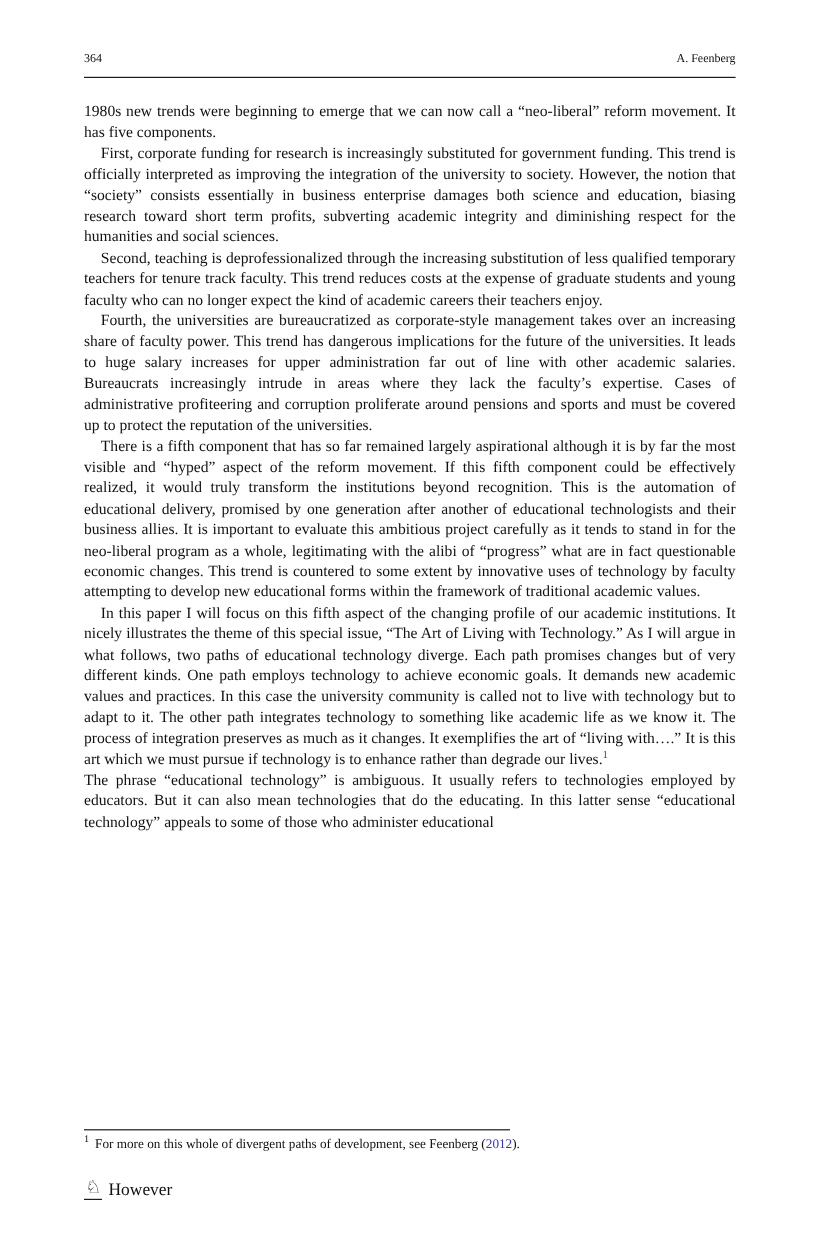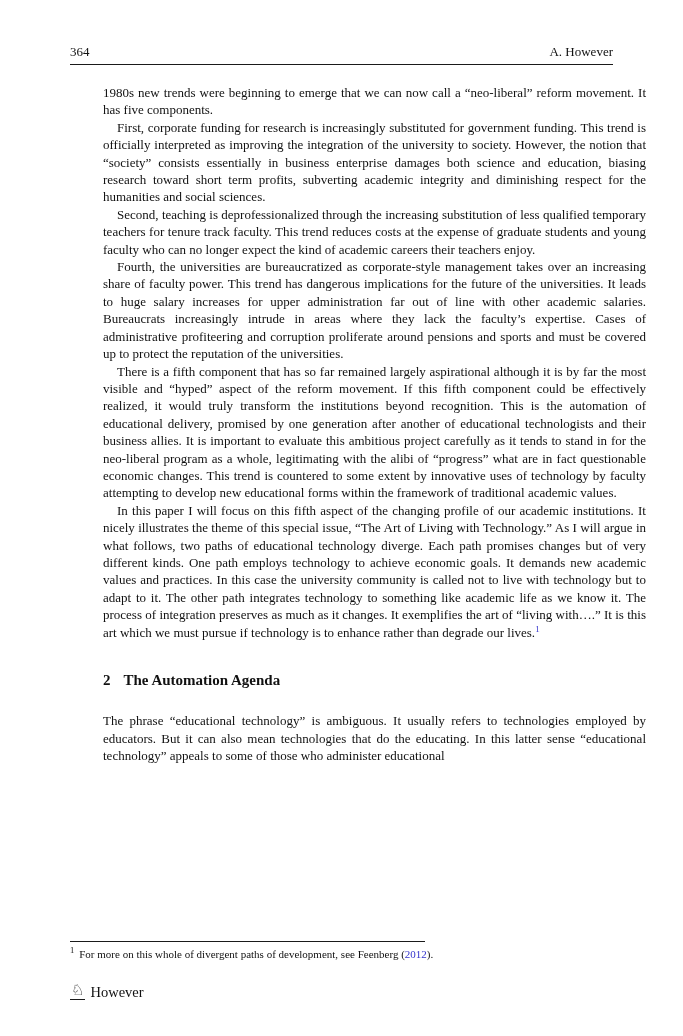--- a/index.html
+++ b/index.html
@@ -14,36 +14,35 @@
     font-family: "Liberation Serif", "DejaVu Serif", serif;
     overflow: hidden;
   }
   
   .running-header {
     position: absolute;
     top: 44px; left: 70px; right: 70px;
     display: flex;
     justify-content: space-between;
     align-items: baseline;
-    font-size: 13px;
+    font-size: 10px;
   }
   .header-rule {
     position: absolute;
     top: 64px; left: 70px; right: 70px;
     border-top: 1.4px solid #1a1a1a;
   }
   
   .content {
     position: absolute;
     top: 84px; left: 70px;
     width: 543px;
     font-size: 13px;
     line-height: 17.4px;
     text-align: justify;
-    margin-left: 33px;
   }
   .content p { margin: 0; }
   .content p.indent { text-indent: 14px; }
   sup.fnref {
     font-size: 9px;
     line-height: 0;
     vertical-align: super;
     color: #3333cc;
     cursor: pointer;
   }
@@ -97,35 +96,32 @@
     transform: translateY(-1px);
   }
 </style>
 </head>
 <body>
 
 <div class="page">
 
   <div class="running-header">
     <span>364</span>
-    <span>A. However</span>
+    <span>A. Feenberg</span>
   </div>
   <div class="header-rule"></div>
 
   <div class="content">
     <p>1980s new trends were beginning to emerge that we can now call a “neo-liberal” reform movement. It has five components.</p>
     <p class="indent">First, corporate funding for research is increasingly substituted for government funding. This trend is officially interpreted as improving the integration of the university to society. However, the notion that “society” consists essentially in business enterprise damages both science and education, biasing research toward short term profits, subverting academic integrity and diminishing respect for the humanities and social sciences.</p>
     <p class="indent">Second, teaching is deprofessionalized through the increasing substitution of less qualified temporary teachers for tenure track faculty. This trend reduces costs at the expense of graduate students and young faculty who can no longer expect the kind of academic careers their teachers enjoy.</p>
     <p class="indent">Fourth, the universities are bureaucratized as corporate-style management takes over an increasing share of faculty power. This trend has dangerous implications for the future of the universities. It leads to huge salary increases for upper administration far out of line with other academic salaries. Bureaucrats increasingly intrude in areas where they lack the faculty’s expertise. Cases of administrative profiteering and corruption proliferate around pensions and sports and must be covered up to protect the reputation of the universities.</p>
     <p class="indent">There is a fifth component that has so far remained largely aspirational although it is by far the most visible and “hyped” aspect of the reform movement. If this fifth component could be effectively realized, it would truly transform the institutions beyond recognition. This is the automation of educational delivery, promised by one generation after another of educational technologists and their business allies. It is important to evaluate this ambitious project carefully as it tends to stand in for the neo-liberal program as a whole, legitimating with the alibi of “progress” what are in fact questionable economic changes. This trend is countered to some extent by innovative uses of technology by faculty attempting to develop new educational forms within the framework of traditional academic values.</p>
     <p class="indent"><span>In this paper I will focus on this fifth aspect of the changing profile of our academic institutions. It nicely illustrates the theme of this special issue, “The Art of Living with Technology.” As I will argue in what follows, two paths of educational technology diverge. Each path promises changes but of very different kinds. One path employs technology to achieve economic goals. It demands new academic values and practices. In this case the university community is called not to live with technology but to adapt to it. The other path integrates technology to something like academic life as we know it. The process of integration preserves as much as it changes. It exemplifies the art of “living with….” It is this art which we must pursue if technology is to enhance rather than degrade our lives.</span><sup class="fnref">1</sup></p>
 
-    <h2 class="section-heading">
-      <span class="sec-num">2</span><span>The Automation Agenda</span>
-    </h2>
 
     <p>The phrase “educational technology” is ambiguous. It usually refers to technologies employed by educators. But it can also mean technologies that do the educating. In this latter sense “educational technology” appeals to some of those who administer educational</p>
   </div>
 
   <div class="footnote">
     <div class="footnote-rule"></div>
     <div>
       <sup>1</sup><span>For more on this whole of divergent paths of development, see Feenberg (</span><a class="cite-link">2012</a><span>).</span>
     </div>
   </div>

